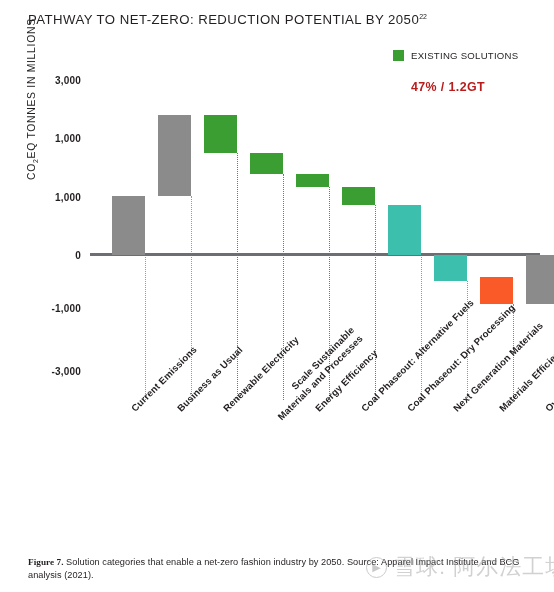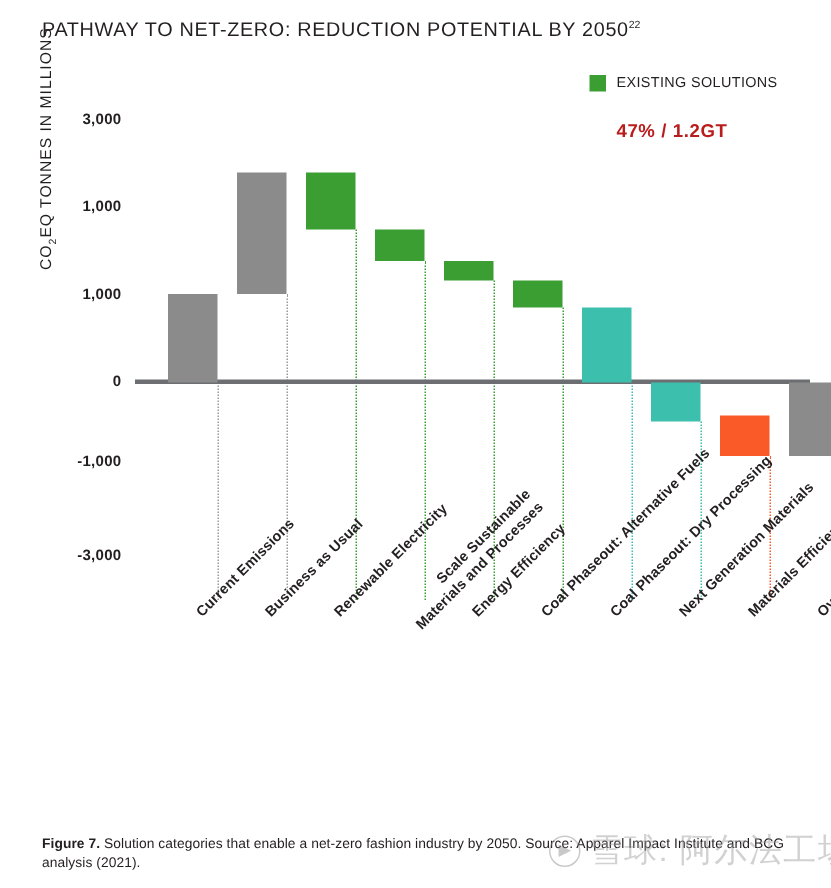--- a/index.html
+++ b/index.html
@@ -55,21 +55,21 @@
     transform-origin:left top;
     transform:rotate(-45deg);
   }
   .xlabel.two{text-align:right;}
 
   
   .caption{
     position:absolute;left:28px;top:556px;width:510px;
     font-size:9.2px;line-height:13px;color:#231f20;letter-spacing:.05px;
   }
-  .caption b{font-weight:bold;}
+  .caption b{font-weight:bold;font-family:Liberation Serif, serif;}
 
   
   .watermark{
     position:absolute;left:366px;top:552px;
     display:flex;align-items:center;
     opacity:.45;pointer-events:none;
   }
   .wm-logo{
     width:19px;height:19px;border-radius:50%;
     border:1.6px solid #8a8a8a;

